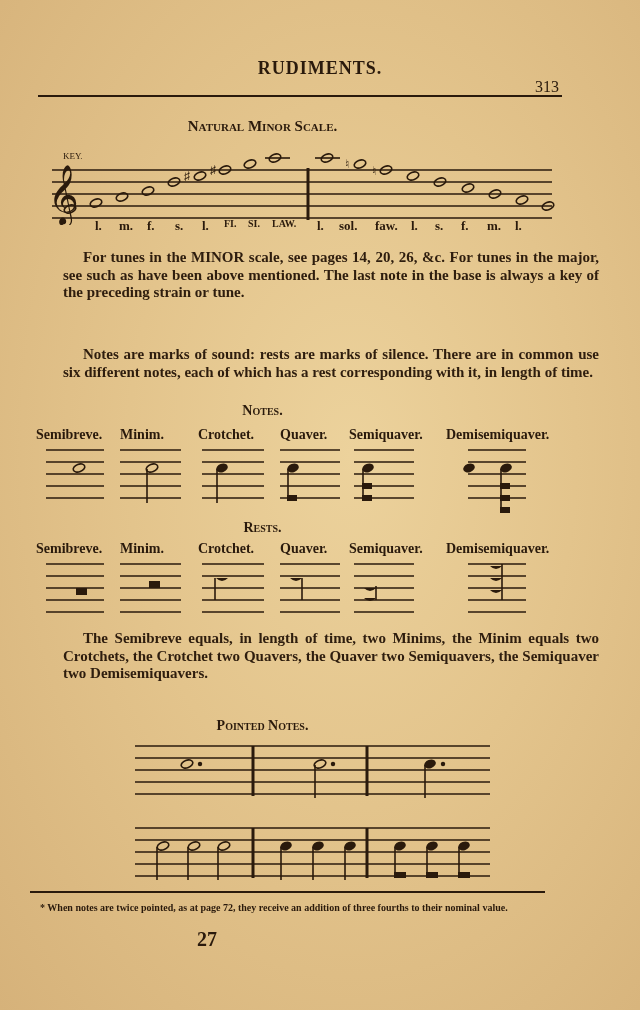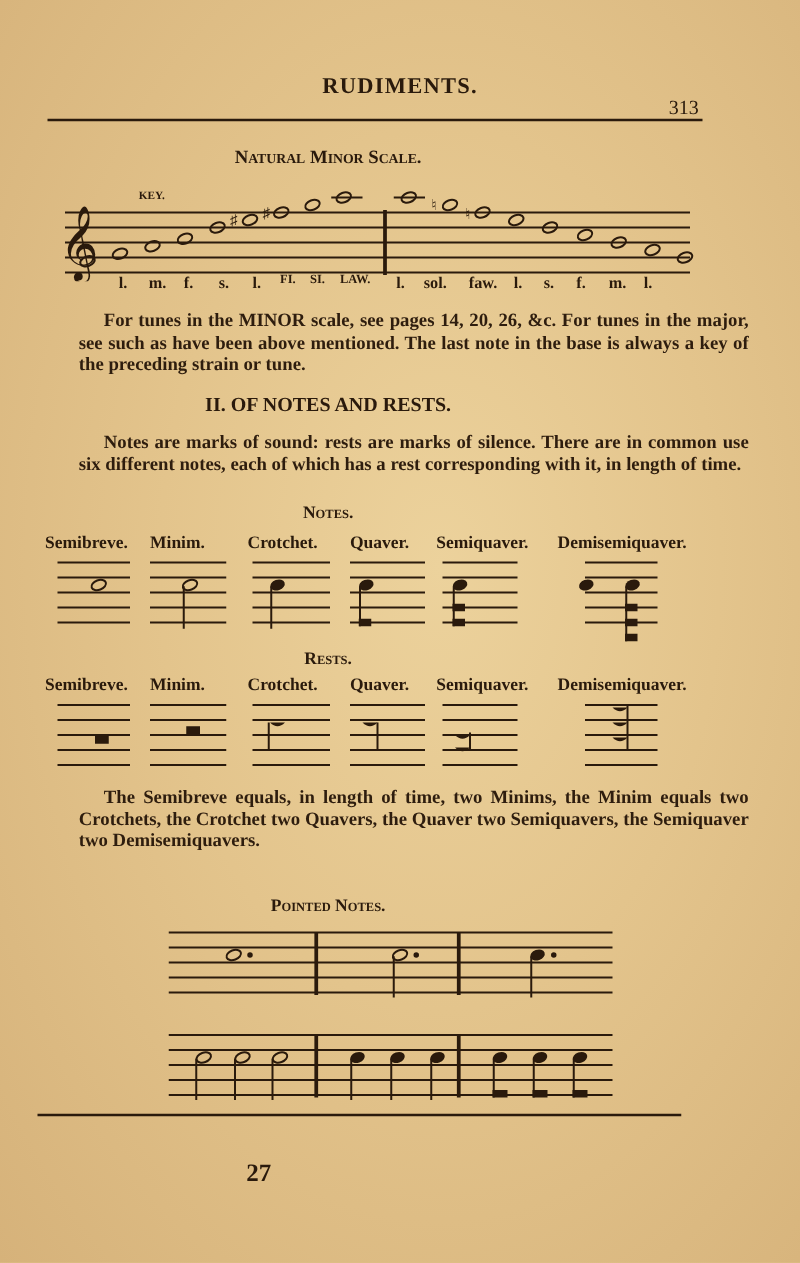--- a/index.html
+++ b/index.html
@@ -26,21 +26,21 @@
 </head>
 <body>
 
 <div class="page">
 
   <div class="abs running-head">RUDIMENTS.</div>
   <div class="abs folio">313</div>
   <div class="abs rule"></div>
 
   <div class="abs center smallcaps" style="top:118px;font-size:15px;">Natural Minor Scale.</div>
-  <div class="abs" style="left:63px;top:151px;font-size:9px;font-weight:bold;margin-left:48px;">KEY.</div>
+  <div class="abs" style="left:63px;top:151px;font-size:9px;font-weight:normal;">KEY.</div>
 
   <svg class="abs" style="left:40px;top:150px;" width="520" height="75">
     <g class="st">
       <line x1="12" y1="20" x2="512" y2="20"></line>
         <line x1="12" y1="32" x2="512" y2="32"></line>
       <line x1="12" y1="44" x2="512" y2="44"></line>
         <line x1="12" y1="56" x2="512" y2="56"></line>
       <line x1="12" y1="68" x2="512" y2="68"></line>
       <line x1="268" y1="18" x2="268" y2="70" style="stroke-width:3"></line>
       <line x1="225" y1="8" x2="250" y2="8"></line>
@@ -87,21 +87,20 @@
     <span class="syll" style="width:36px">faw.</span>
     <span class="syll" style="width:24px">l.</span>
     <span class="syll" style="width:26px">s.</span>
     <span class="syll" style="width:26px">f.</span>
     <span class="syll" style="width:28px">m.</span>
     <span class="syll" style="width:20px">l.</span>
   </div>
 
   <div class="abs para indent" style="top:249px;">For tunes in the MINOR scale, see pages 14, 20, 26, &amp;c.  For tunes in the major, see such as have been above mentioned.  The last note in the base is always a key of the preceding strain or tune.</div>
 
-  <div class="abs center" style="top:316px;font-size:16px;font-weight:bold;">II.  OF NOTES AND RESTS.</div>
 
   <div class="abs para indent" style="top:346px;">Notes are marks of sound: rests are marks of silence.  There are in common use six different notes, each of which has a rest corresponding with it, in length of time.</div>
 
   <div class="abs center smallcaps" style="top:403px;font-size:14px;">Notes.</div>
   <div class="abs" style="left:36px;top:427px;width:540px;">
     <span class="lbl abs" style="left:0">Semibreve.</span>
     <span class="lbl abs" style="left:84px">Minim.</span>
     <span class="lbl abs" style="left:162px">Crotchet.</span>
     <span class="lbl abs" style="left:244px">Quaver.</span>
     <span class="lbl abs" style="left:313px">Semiquaver.</span>
@@ -299,14 +298,15 @@
       <ellipse class="ink" cx="302" cy="24" rx="6" ry="4.2" transform="rotate(-20 302 24)"></ellipse>
         <line class="st" x1="297" y1="25" x2="297" y2="56"></line>
         <rect class="ink" x="296" y="50" width="12" height="6"></rect>
       <ellipse class="ink" cx="334" cy="24" rx="6" ry="4.2" transform="rotate(-20 334 24)"></ellipse>
         <line class="st" x1="329" y1="25" x2="329" y2="56"></line>
         <rect class="ink" x="328" y="50" width="12" height="6"></rect>
     </g>
   </svg>
 
   <div class="abs" style="left:30px;top:891px;width:515px;height:1.5px;background:#2a1a0c;"></div>
+  <div class="abs footnote">* When notes are twice pointed, as at page 72, they receive an addition of three fourths to their nominal value.</div>
   <div class="abs sig">27</div>
 </div>
 
 </body></html>

